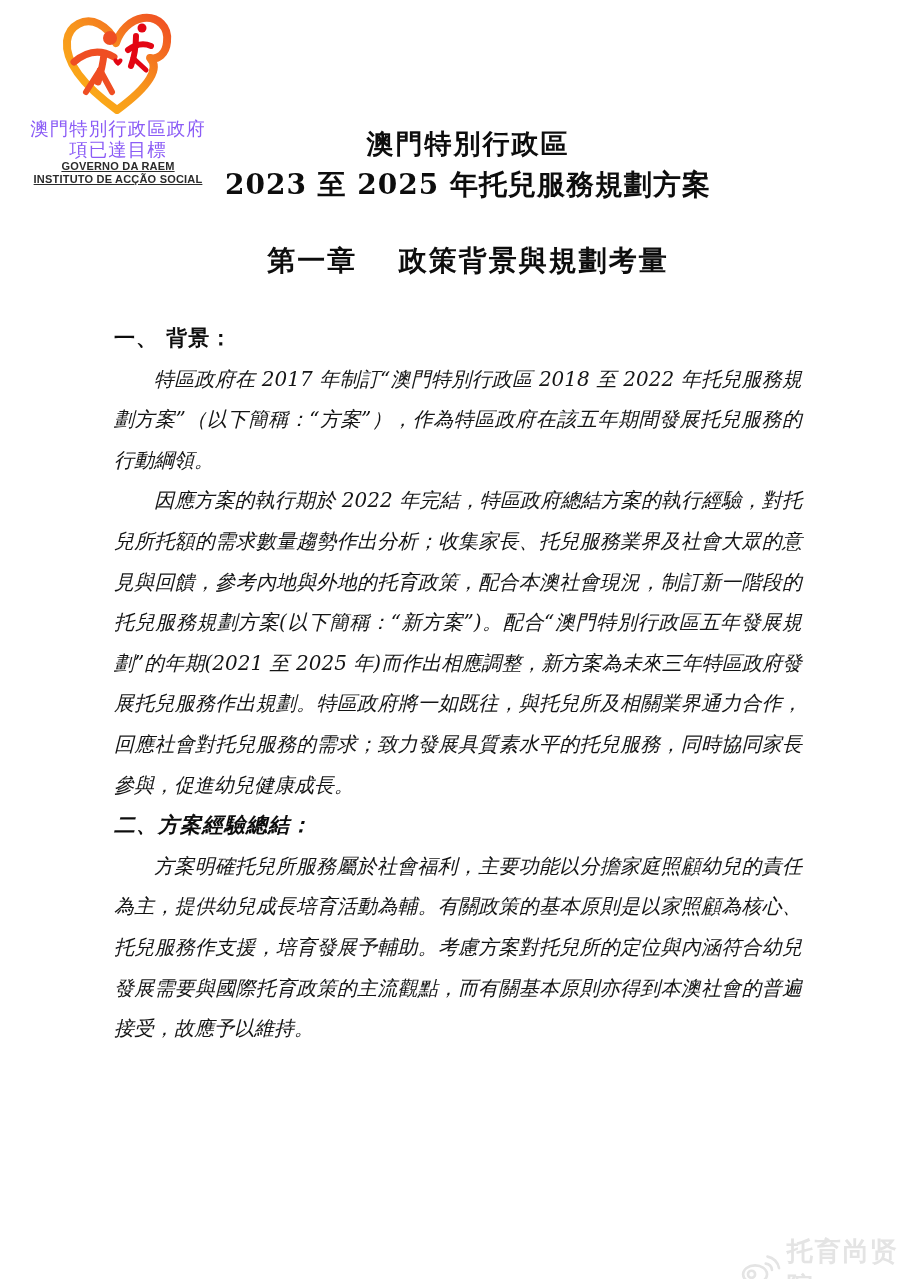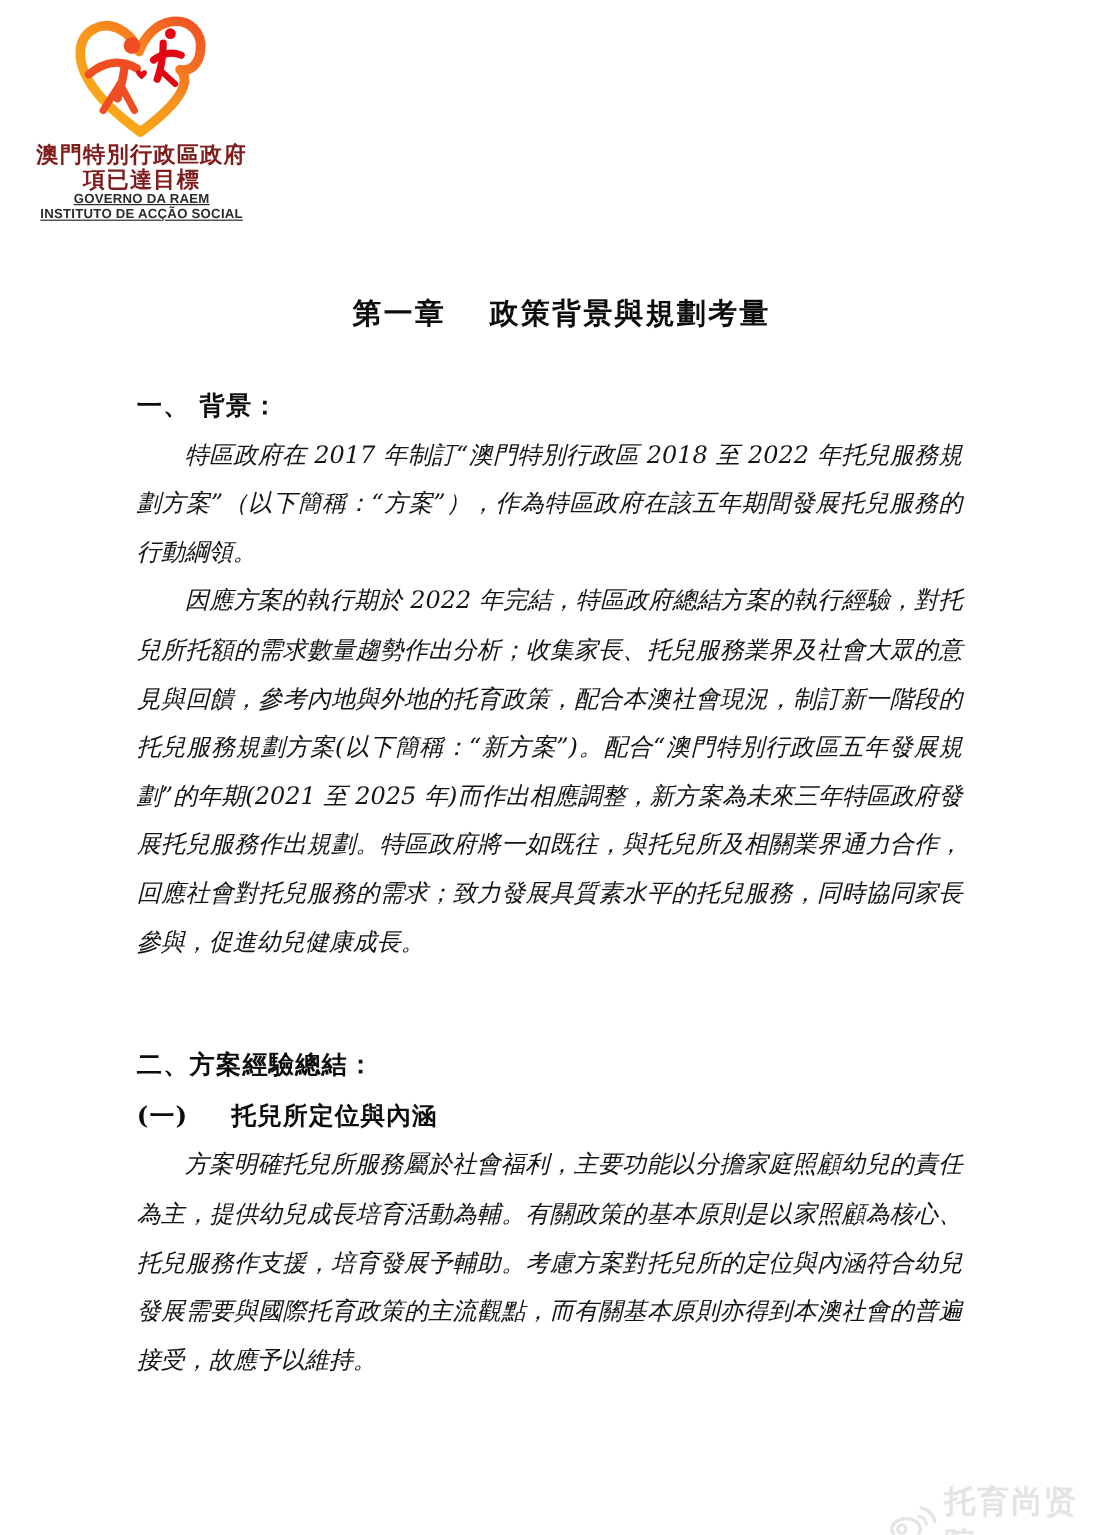--- a/index.html
+++ b/index.html
@@ -11,46 +11,46 @@
     font-family:"DejaVu Serif","Liberation Serif",serif;
     color:#161616;
   }
   
   .logo-block{
     position:absolute;left:26px;top:10px;width:184px;
     text-align:center;
     font-family:"Liberation Sans","DejaVu Sans",sans-serif;
   }
   .logo-heart{display:block;margin:0 auto 2px auto;}
-  .org-zh{font-weight:bold;font-size:18.5px;line-height:21px;letter-spacing:1px;color:#7f1d1d;}
+  .org-zh{font-weight:normal;font-size:18.5px;line-height:21px;letter-spacing:1px;color:#8b5cf6;}
   .org-pt{font-weight:bold;font-size:11px;line-height:12.5px;letter-spacing:0.2px;color:#2b2b2b;text-decoration:underline;}
   
   .title-block{
     position:absolute;left:118px;top:124px;width:700px;
     text-align:center;font-weight:bold;color:#0d0d0d;
   }
   .doc-title-1{font-size:27px;line-height:40px;letter-spacing:2px;}
   .doc-title-2{font-size:28px;line-height:42px;letter-spacing:1px;}
   .chapter{
     position:absolute;left:118px;top:242px;width:700px;margin:0;
-    text-align:center;font-weight:bold;font-size:24px;line-height:38px;
+    text-align:center;font-weight:bold;font-size:28px;line-height:38px;
     letter-spacing:2px;color:#0d0d0d;
   }
   
   .content{
     position:absolute;left:114px;top:318px;width:688px;
     font-size:20px;line-height:40.6px;
     text-align:justify;text-justify:inter-character;
     color:#141414;
   }
   .content h3{
     font-size:21px;font-weight:bold;margin:0;line-height:40.6px;
     text-align:left;letter-spacing:1px;color:#0d0d0d;
   }
-  .content h3.sec2{margin-top:62px;}
+  .content h3.sec2{font-style:italic;}
   .content p{margin:0;text-indent:2em;font-style:italic;}
   .subhead{
     line-height:40.6px;margin-top:2px;font-weight:bold;font-size:20.5px;
     text-align:left;letter-spacing:1px;color:#0d0d0d;
   }
   .subhead .sub-title{margin-left:36px;}
   
   .watermark{
     position:absolute;left:740px;top:1234px;
     display:flex;align-items:center;gap:6px;
@@ -100,33 +100,34 @@
       </g>
 
       <path d="M 64 50 c -2 -3, -6 -1, -4 2 c 1 2, 3 3, 4 4 c 1 -1, 3 -2, 4 -4 c 2 -3, -2 -5, -4 -2 Z" fill="#E30613"></path>
     </svg>
     <div class="org-zh">澳門特別行政區政府</div>
     <div class="org-zh">項已達目標</div>
     <div class="org-pt">GOVERNO DA RAEM</div>
     <div class="org-pt">INSTITUTO DE ACÇÃO SOCIAL</div>
   </header>
 
+  <div class="title-block">
+    <div class="doc-title-1">澳門特別行政區</div>
+    <div class="doc-title-2">2023 至 2025 年托兒服務規劃方案</div>
+  </div>
 
   <h2 class="chapter">第一章　 政策背景與規劃考量</h2>
 
   <main class="content">
     <h3>一、 背景：</h3>
     <p>特區政府在 2017 年制訂“澳門特別行政區 2018 至 2022 年托兒服務規劃方案”（以下簡稱：“方案”），作為特區政府在該五年期間發展托兒服務的行動綱領。</p>
     <p>因應方案的執行期於 2022 年完結，特區政府總結方案的執行經驗，對托兒所托額的需求數量趨勢作出分析；收集家長、托兒服務業界及社會大眾的意見與回饋，參考內地與外地的托育政策，配合本澳社會現況，制訂新一階段的托兒服務規劃方案(以下簡稱：“新方案”)。配合“澳門特別行政區五年發展規劃”的年期(2021 至 2025 年)而作出相應調整，新方案為未來三年特區政府發展托兒服務作出規劃。特區政府將一如既往，與托兒所及相關業界通力合作，回應社會對托兒服務的需求；致力發展具質素水平的托兒服務，同時協同家長參與，促進幼兒健康成長。</p>
 
     <h3 class="sec2">二、方案經驗總結：</h3>
 
-    <div class="subhead">
-      <span class="sub-num">(一)</span><span class="sub-title">托兒所定位與內涵</span>
-    </div>
     <p>方案明確托兒所服務屬於社會福利，主要功能以分擔家庭照顧幼兒的責任為主，提供幼兒成長培育活動為輔。有關政策的基本原則是以家照顧為核心、托兒服務作支援，培育發展予輔助。考慮方案對托兒所的定位與內涵符合幼兒發展需要與國際托育政策的主流觀點，而有關基本原則亦得到本澳社會的普遍接受，故應予以維持。</p>
   </main>
 
   <div class="watermark">
     <svg width="46" height="38" viewBox="0 0 46 38" aria-hidden="true">
       <g fill="none" stroke="#e4e4e4" stroke-width="3" stroke-linecap="round">
         <ellipse cx="17" cy="25" rx="13.5" ry="10"></ellipse>
         <circle cx="13" cy="25" r="4"></circle>
         <path d="M 29 13 A 8 8 0 0 1 36 20"></path>
         <path d="M 31 5 A 16 16 0 0 1 44 18"></path>

